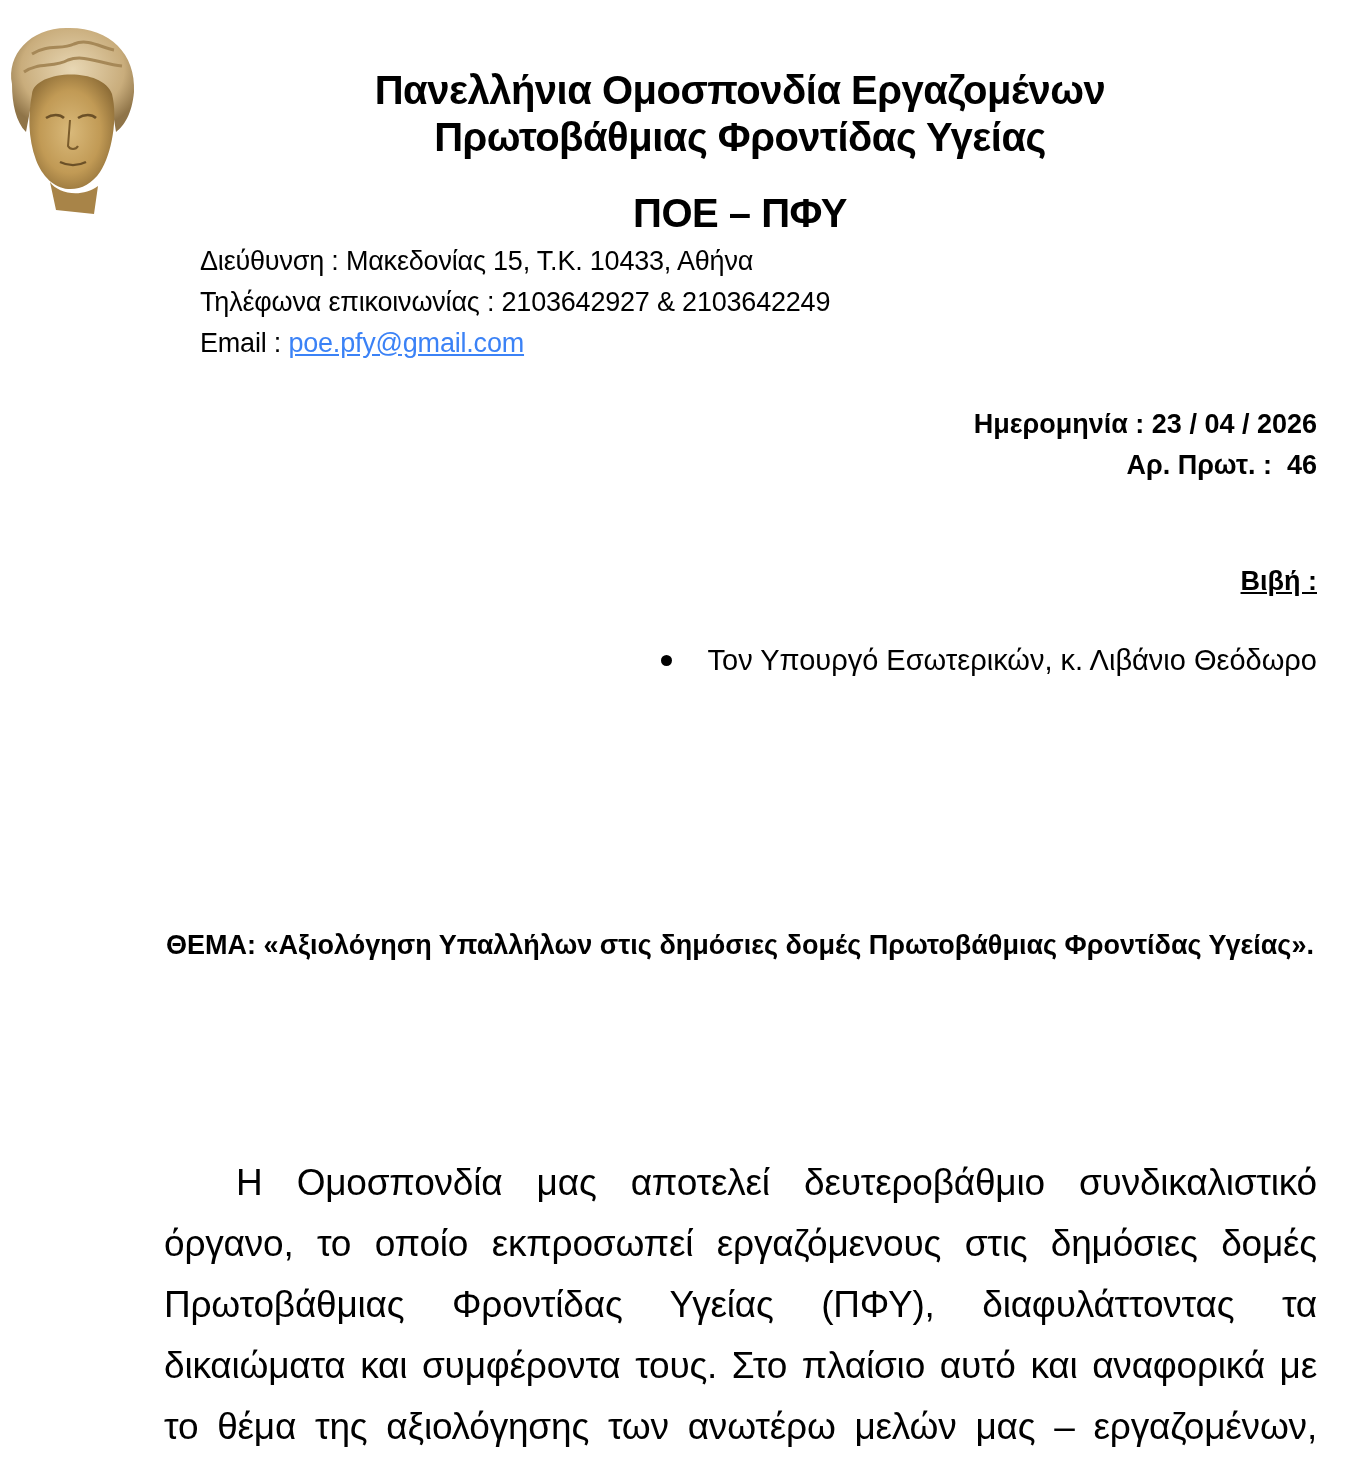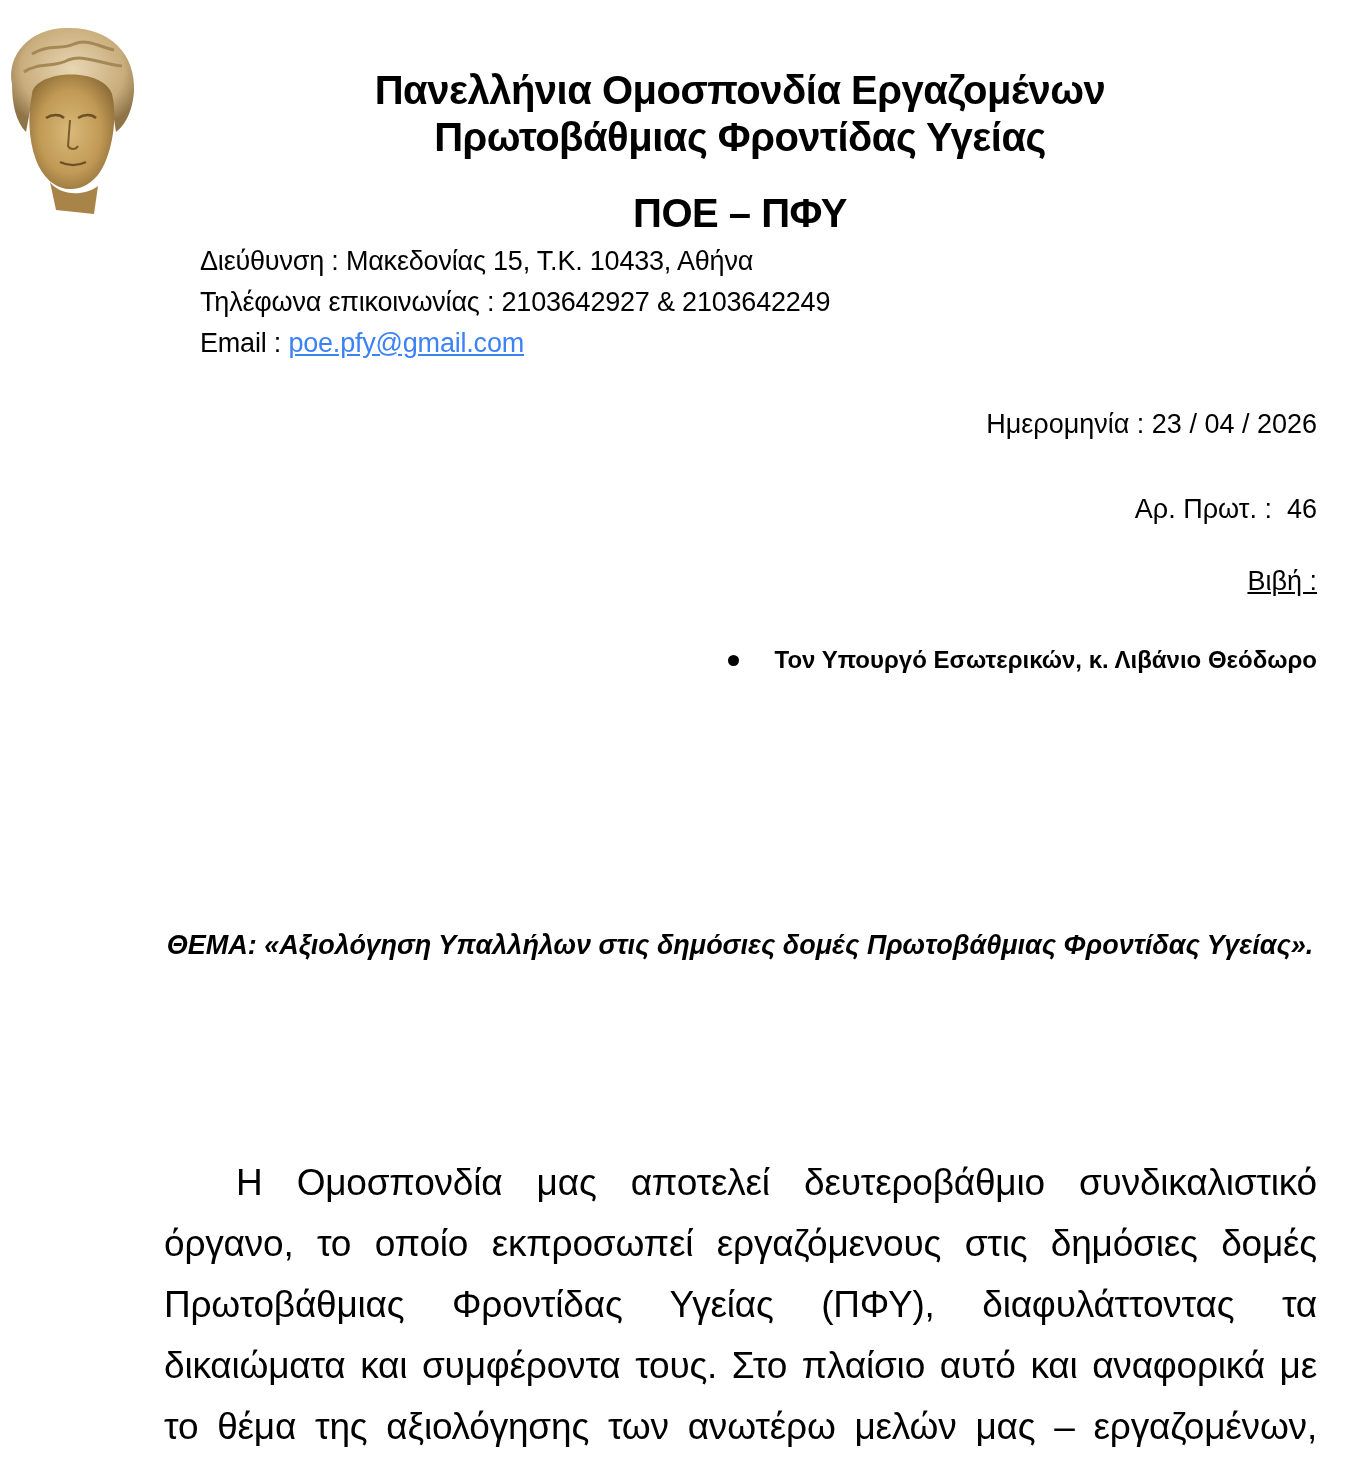--- a/index.html
+++ b/index.html
@@ -48,63 +48,62 @@
     .contact-line.c2 { top: 282px; }
     .contact-line.c3 { top: 323px; }
     .email-link {
       color: #3b82f6;
       text-decoration: underline;
     }
     .meta-line {
       position: absolute;
       right: 41px;
       text-align: right;
-      font-weight: normal;
+      font-weight: bold;
       font-size: 27px;
       line-height: 40px;
       white-space: pre;
     }
     .meta-line.m1 { top: 404px; }
-    .meta-line.m2 { top: 445px; margin-top: 44px; }
+    .meta-line.m2 { top: 445px; }
     .meta-line.m3 { top: 561px; text-decoration: underline; }
     .recipients {
       position: absolute;
       right: 41px;
       top: 636px;
       margin: 0;
       padding: 0;
       list-style: none;
     }
     .recipient {
       display: flex;
       justify-content: flex-end;
       align-items: center;
-      font-weight: bold;
-      font-size: 24px;
+      font-weight: normal;
+      font-size: 29px;
       line-height: 48px;
       white-space: pre;
     }
     .bullet {
       display: inline-block;
       width: 11px;
       height: 11px;
       border-radius: 50%;
       background: #000;
       margin-right: 36px;
     }
     .subject {
       position: absolute;
       left: 164px;
       width: 1152px;
       text-align: center;
       font-weight: bold;
       font-size: 27px;
       line-height: 62px;
       top: 914px;
-      font-style: italic;
     }
     .body-para {
       position: absolute;
       left: 164px;
       top: 1152px;
       width: 1153px;
       font-size: 37px;
       line-height: 61px;
       text-align: justify;
       text-indent: 72px;

